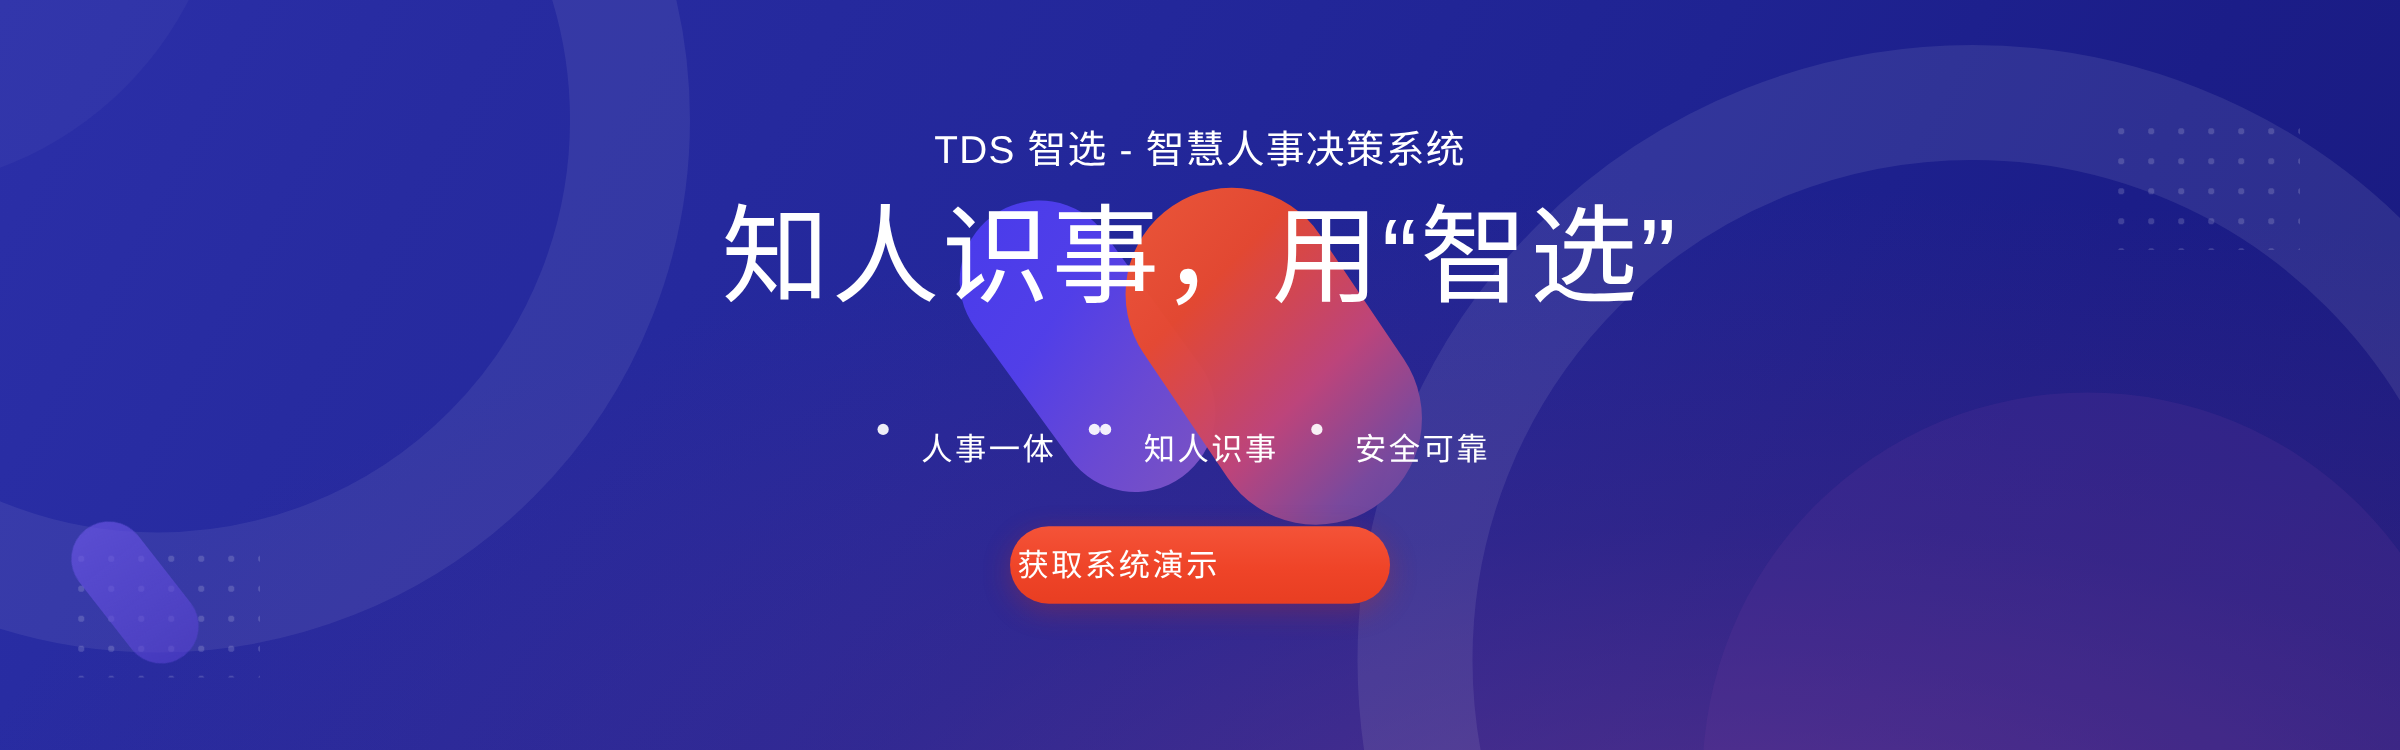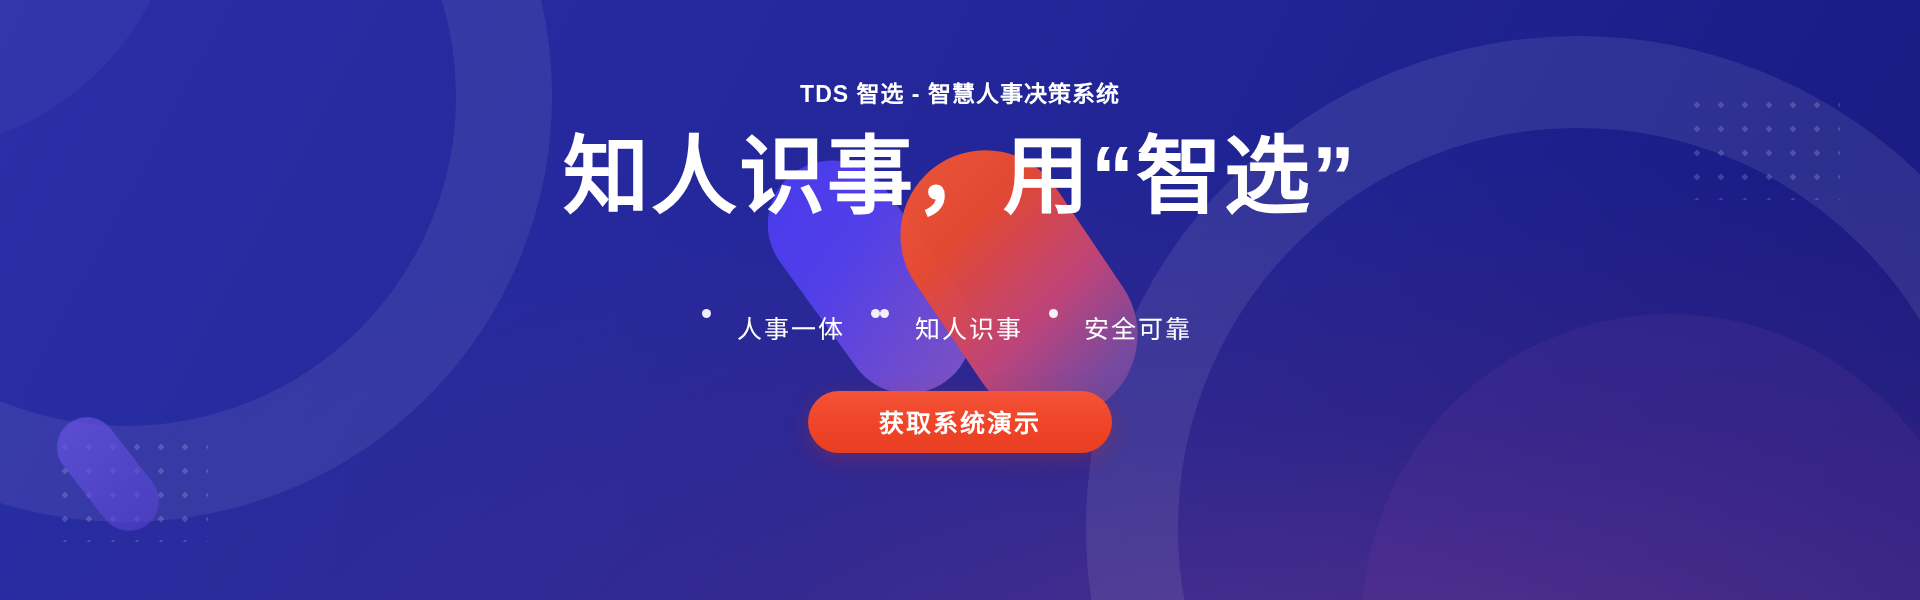--- a/index.html
+++ b/index.html
@@ -106,33 +106,33 @@
     position: relative;
     z-index: 5;
     width: 100%;
     height: 100%;
     display: flex;
     flex-direction: column;
     align-items: center;
   }
 
   .eyebrow {
-    margin-top: 75px;
-    font-size: 23px;
+    margin-top: 94px;
+    font-size: 31px;
     letter-spacing: 1px;
     color: #ffffff;
-    font-weight: 700;
+    font-weight: 400;
     white-space: nowrap;
   }
 
   .headline {
     margin-top: 22px;
     font-size: 86px;
     line-height: 1.05;
-    font-weight: 700;
+    font-weight: 400;
     color: #ffffff;
     letter-spacing: 2px;
     white-space: nowrap;
   }
 
   .features {
     margin-top: 30px;
     display: flex;
     align-items: flex-start;
     color: #ffffff;
@@ -149,29 +149,29 @@
     opacity: 0.92;
     flex: 0 0 auto;
   }
 
   .cta-wrap { margin-top: 46px; }
   .cta-button {
     display: block;
     width: 304px;
     height: 62px;
     line-height: 62px;
-    text-align: center;
+    text-align: left;
     border: 0;
     border-radius: 34px;
     background: linear-gradient(180deg, #f45338 0%, #ef4428 55%, #e83e22 100%);
     color: #ffffff;
     font-size: 25px;
     letter-spacing: 2px;
     font-family: inherit;
-    font-weight: 700;
+    font-weight: 400;
     cursor: pointer;
     box-shadow: 0 6px 22px rgba(200,50,25,0.30);
   }
 </style>
 </head>
 <body>
 
 <div id="banner">
 
   <div class="deco ring-tl-inner"></div>

